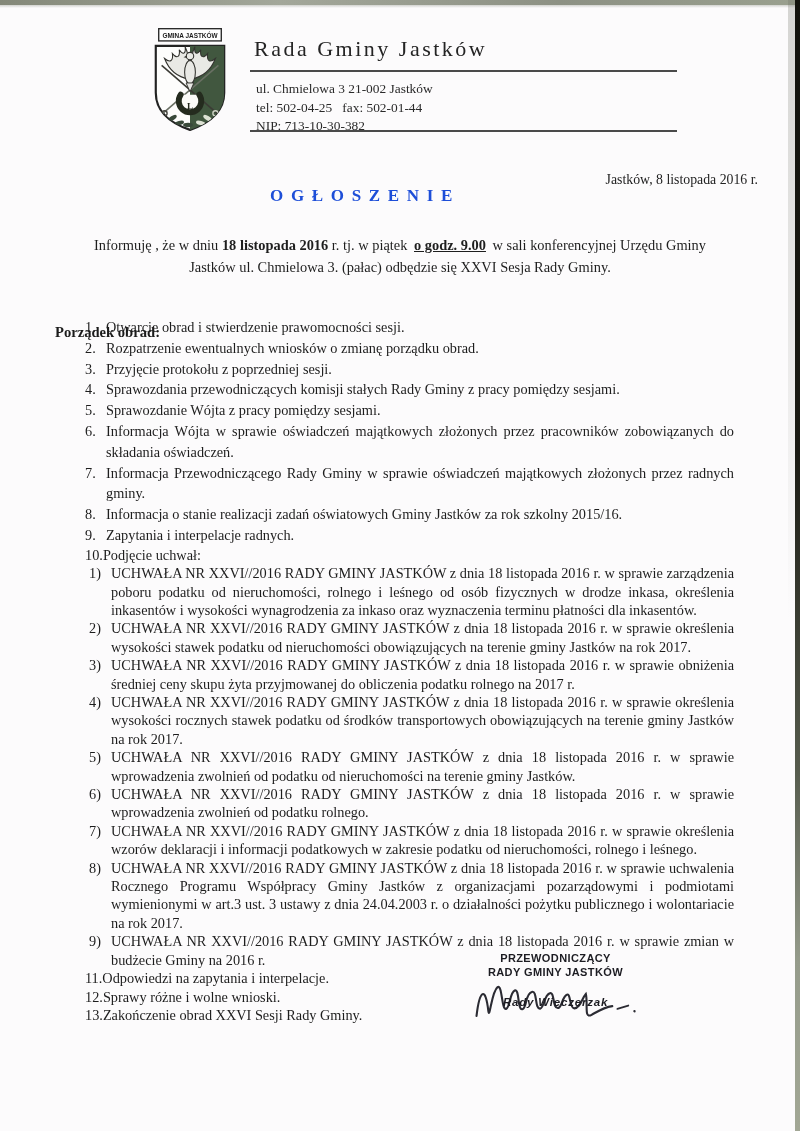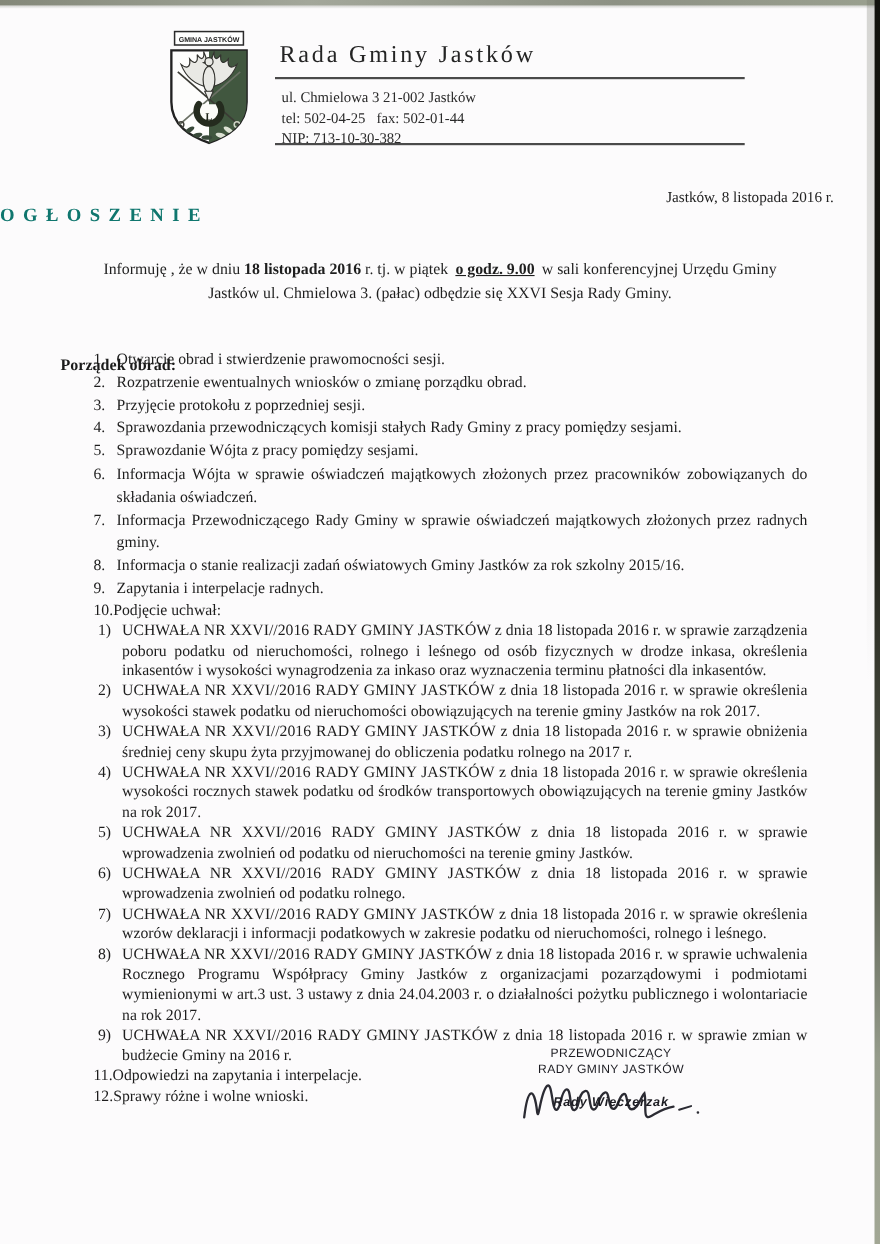--- a/index.html
+++ b/index.html
@@ -23,22 +23,22 @@
   .logo{position:absolute;left:146px;top:26px;width:88px;height:110px;}
   .org-name{position:absolute;left:254px;top:36px;font-size:22px;letter-spacing:2.5px;color:#242424;}
   .rule{position:absolute;left:250px;width:427px;height:2px;background:#4a4a4a;}
   .rule.r1{top:70px;}
   .rule.r2{top:130px;}
   .addr{position:absolute;left:256px;top:80px;font-size:13.4px;line-height:18.5px;color:#2a2a2a;}
   .inet{position:absolute;left:465px;top:80px;font-size:13.4px;line-height:18.5px;color:#2a2a2a;}
 
   .date-line{position:absolute;top:172px;right:42px;font-size:13.8px;color:#222;}
 
-  .doc-title{position:absolute;top:186px;left:0;right:70px;
-    font-size:17px;font-weight:bold;letter-spacing:.45em;color:#0f766e;}
+  .doc-title{position:absolute;top:186px;left:0;right:70px;text-align:center;
+    font-size:17px;font-weight:bold;letter-spacing:.45em;color:#1d4ed8;}
 
   .intro{position:absolute;top:234px;left:78px;right:78px;text-align:center;
     font-size:14.4px;line-height:22px;color:#1e1e1e;}
   .intro .b{font-weight:bold;}
   .intro .bu{font-weight:bold;text-decoration:underline;padding:0 3px;}
 
   .agenda-heading{position:absolute;left:55px;top:287px;font-size:14.6px;font-weight:bold;color:#1b1b1b;margin-top:37px;}
 
   .agenda{position:absolute;left:85px;top:317px;right:66px;font-size:14.3px;color:#1d1d1d;}
   .item{display:flex;line-height:20.8px;}
@@ -46,21 +46,21 @@
   .item .txt{flex:1;text-align:justify;}
   .tight .item{line-height:18.4px;}
   .item.nogap .num{flex:0 0 auto;}
   .res{display:flex;line-height:18.4px;}
   .res .num{flex:0 0 26px;padding-left:4px;box-sizing:border-box;}
   .res .txt{flex:1;text-align:justify;}
 
   
   .sig{position:absolute;left:448px;top:952px;width:215px;text-align:center;
     font-family:"Liberation Sans","DejaVu Sans",sans-serif;color:#1c1c22;}
-  .sig .t1,.sig .t2{font-size:11px;font-weight:normal;letter-spacing:.4px;line-height:13.5px;}
+  .sig .t1,.sig .t2{font-size:11px;font-weight:bold;letter-spacing:.4px;line-height:13.5px;}
   .sig .scrawl{position:absolute;left:22px;top:21px;width:175px;height:52px;transform:rotate(-2deg);}
   .sig .name{position:absolute;left:0;top:44px;width:100%;font-size:11.5px;font-weight:bold;
     font-style:italic;letter-spacing:.8px;}
 </style>
 </head>
 <body>
 
 <div class="page">
   <div class="edge-top"></div>
   <div class="edge-top-soft"></div>
@@ -210,20 +210,24 @@
           <span class="txt">UCHWAŁA NR XXVI//2016 RADY GMINY JASTKÓW z dnia 18 listopada 2016 r. w sprawie zmian w budżecie Gminy na 2016 r.</span>
         </div>
 
       <div class="item nogap">
           <span class="num">11.</span>
           <span class="txt">Odpowiedzi na zapytania i interpelacje.</span>
         </div>
       <div class="item nogap">
           <span class="num">12.</span>
           <span class="txt">Sprawy różne i wolne wnioski.</span>
+        </div>
+      <div class="item nogap">
+          <span class="num">13.</span>
+          <span class="txt">Zakończenie obrad XXVI Sesji Rady Gminy.</span>
         </div>
     </div>
   </div>
 
   <div class="sig">
     <div class="t1">PRZEWODNICZĄCY</div>
     <div class="t2">RADY GMINY JASTKÓW</div>
     <svg class="scrawl" viewBox="0 0 175 52">
       <path d="M6,40 C10,14 16,10 18,36 C19,44 22,16 28,12 C33,9 31,36 36,34 C40,32 40,18 45,16 C50,14 47,36 52,35 C57,34 55,20 62,18 C68,16 64,36 70,35 C74,34 74,22 80,20 C85,18 82,36 88,35 C92,34 92,24 97,22 C101,20 99,36 104,36 C110,36 112,26 116,22 C118,32 113,47 121,43 C127,40 133,36 142,35" fill="none" stroke="#2b2b33" stroke-width="2.1" stroke-linecap="round"></path>
       <path d="M147,38 L158,35" fill="none" stroke="#2b2b33" stroke-width="1.8" stroke-linecap="round"></path>

